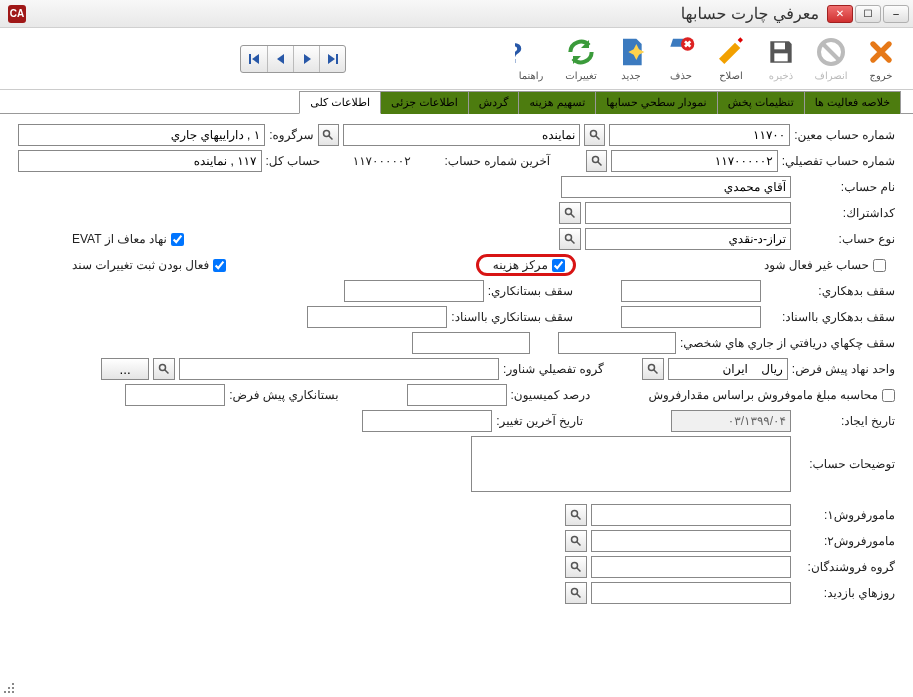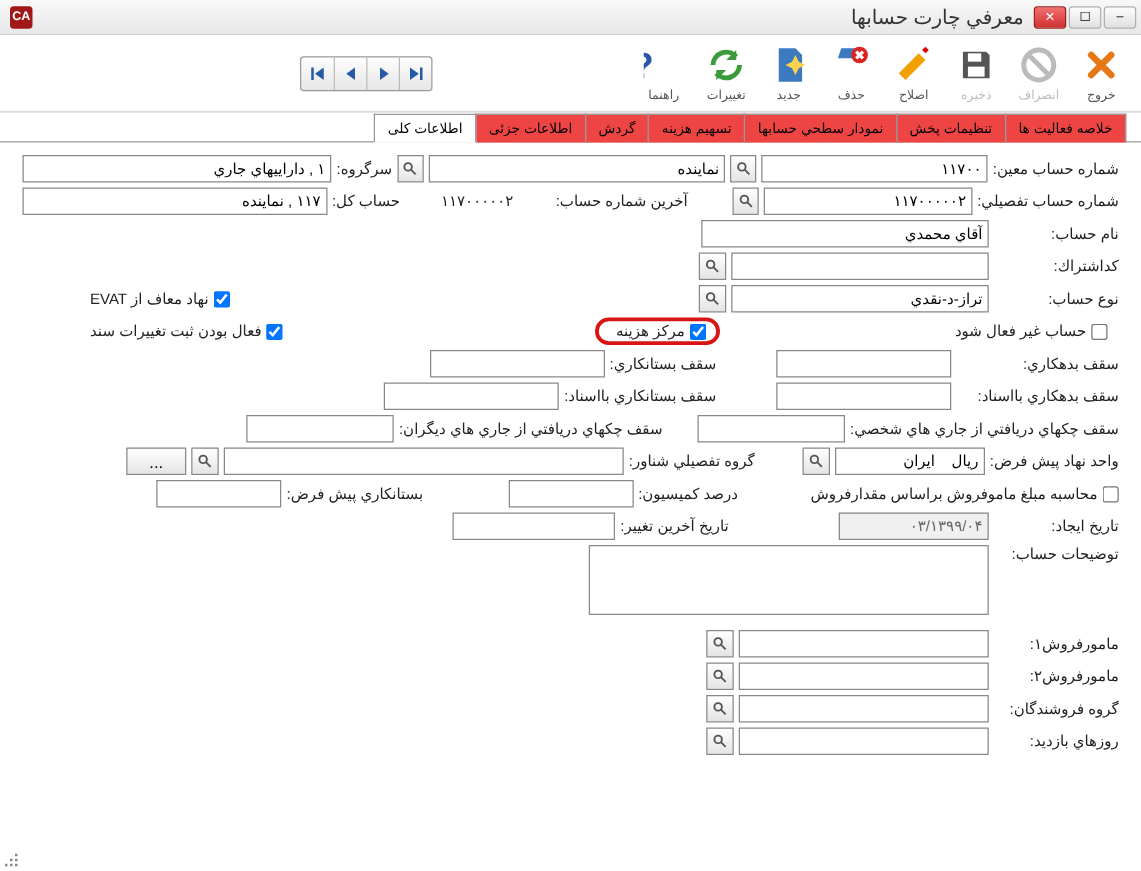--- a/index.html
+++ b/index.html
@@ -65,21 +65,21 @@
 .nav-btn { width:26px; height:26px; display:flex;align-items:center;justify-content:center; border-left:1px solid #bbb; cursor:pointer;}
 .nav-btn:first-child{border-left:none;}
 
 
 .tabstrip { display:flex; border-bottom:1px solid #999; padding-right:12px;}
 .tab {
   padding: 4px 10px;
   border:1px solid #999;
   border-bottom:none;
   margin-left:-1px;
-  background:#ef4444;
+  background:#4d7c0f;
   font-size:11px;
   cursor:pointer;
   position:relative;
   top:1px;
 }
 .tab.active { background:#fff; border-bottom:1px solid #fff;}
 
 
 .form-body { padding: 10px 18px; font-size: 12px; color:#222; }
 .row { display:flex; align-items:center; margin-bottom:4px; gap:4px;}
@@ -356,21 +356,20 @@
     <input class="text-input" style="width: 140px;">
     <div style="width:40px"></div>
     <span class="field-label">سقف بستانکاري بااسناد:</span>
     <input class="text-input" style="width: 140px;">
   </div>
 
   <div class="row">
     <span class="field-label">سقف چکهاي دریافتي از جاري هاي شخصي:</span>
     <input class="text-input" style="width: 118px;">
     <div style="width:20px"></div>
-    <span class="field-label">سقف چکهاي دریافتي از جاري هاي دیگران:</span>
     <input class="text-input" style="width: 118px;">
   </div>
 
   <div class="row">
     <span class="field-label">واحد نهاد پیش فرض:</span>
     <input class="text-input" style="width: 120px;" value="ریال    ایران">
     <div class="lookup-btn">
         <svg viewBox="0 0 16 16">
           <circle cx="6" cy="6" r="4" fill="none" stroke="#555" stroke-width="2"></circle>
           <line x1="9" y1="9" x2="14" y2="14" stroke="#555" stroke-width="2"></line>
@@ -402,21 +401,21 @@
   </div>
 
   <div class="row">
     <span class="field-label" style="width:100px">تاریخ ایجاد:</span>
     <input class="text-input" readonly="" style="width: 120px;" value="١٣٩٩/٠۴/٠٣">
     <div style="width:80px"></div>
     <span class="field-label">تاریخ آخرین تغییر:</span>
     <input class="text-input" style="width: 130px;">
   </div>
 
-  <div class="row" style="align-items:flex-start">
+  <div class="row" style="align-items:center">
     <span class="field-label" style="width:100px">توضیحات حساب:</span>
     <textarea class="textarea" style=""></textarea>
   </div>
 
   <div style="height:8px"></div>
 
   <div class="row">
     <span class="field-label" style="width:100px">مامورفروش١:</span>
     <input class="text-input" style="width: 200px;">
     <div class="lookup-btn">

